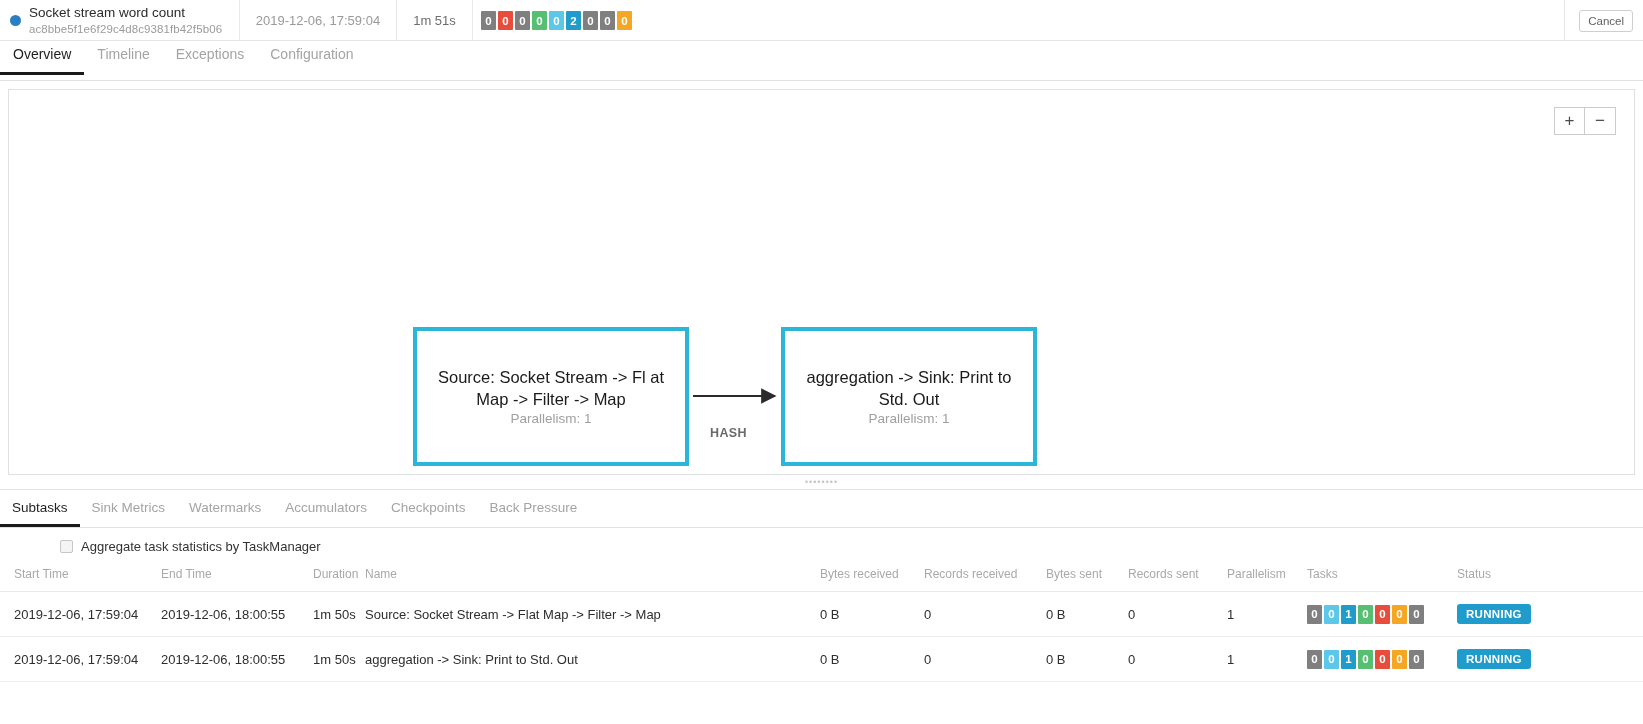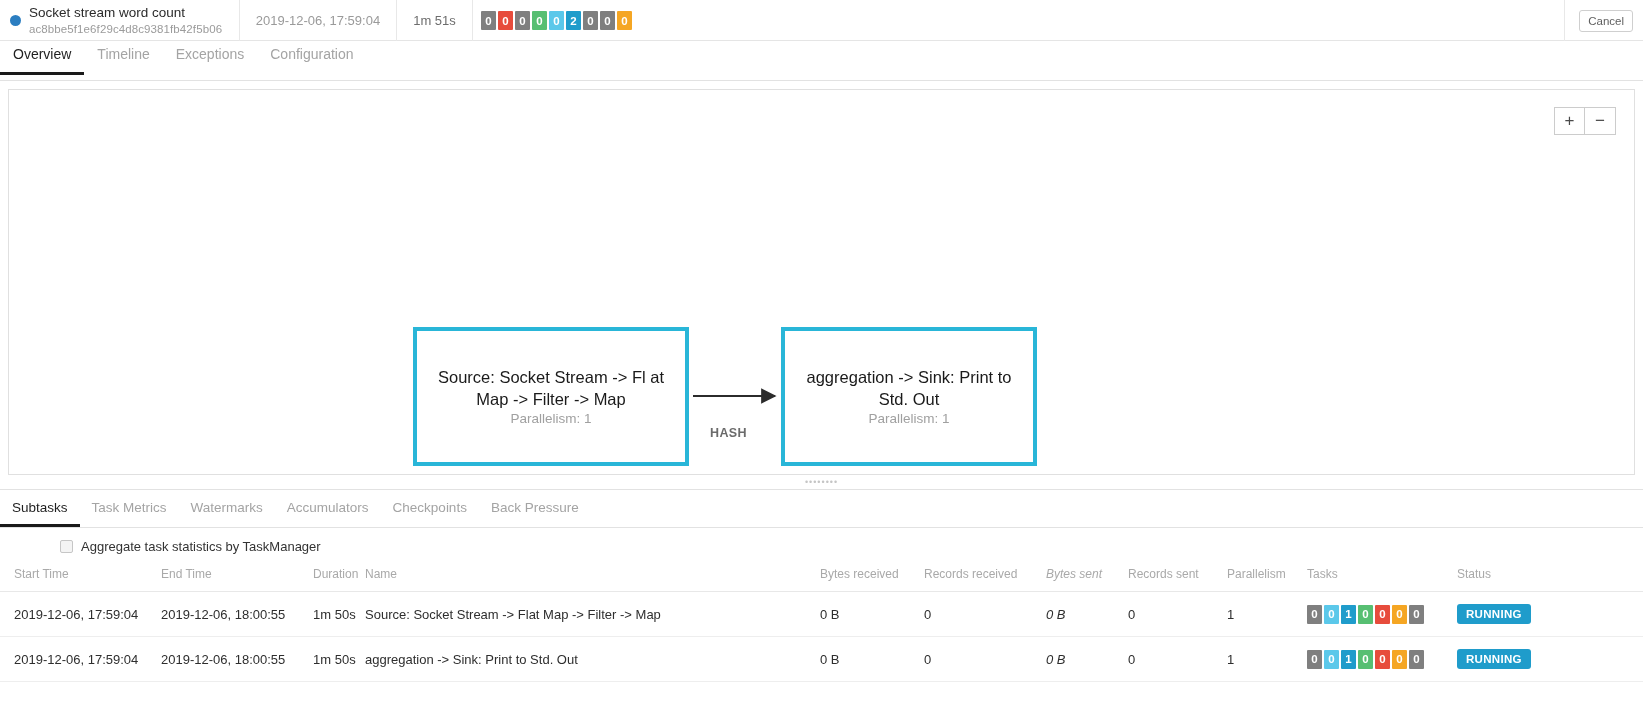--- a/index.html
+++ b/index.html
@@ -219,21 +219,21 @@
     border-bottom: 1px solid #eeeeee;
     white-space: nowrap;
     overflow: hidden;
   }
   .c-start { width: 155px; padding-left: 14px !important; }
   .c-end { width: 152px; }
   .c-dur { width: 52px; }
   .c-name { width: 455px; }
   .c-br { width: 104px; }
   .c-rr { width: 122px; }
-  .c-bs { width: 82px; font-style: italic; }
+  .c-bs { width: 82px; }
   .c-rs { width: 99px; }
   .c-par { width: 80px; }
   .c-tasks { width: 150px; }
   .c-status { width: auto; }
 
   .running-pill {
     display: inline-block;
     background: #1f9ccb;
     color: #fff;
     font-size: 11.5px;
@@ -306,21 +306,21 @@
     <div class="node-title">aggregation -&gt; Sink: Print to Std. Out</div>
     <div class="node-par">Parallelism: 1</div>
   </div>
 </div>
 
 <div class="drag-handle">••••••••</div>
 
 <div class="bottom-panel">
   <div class="sub-tabs" id="sub-tabs">
       <div class="sub-tab active">Subtasks</div>
-      <div class="sub-tab">Task Metrics</div>
+      <div class="sub-tab">Sink Metrics</div>
       <div class="sub-tab">Watermarks</div>
       <div class="sub-tab">Accumulators</div>
       <div class="sub-tab">Checkpoints</div>
       <div class="sub-tab">Back Pressure</div>
     </div>
 
   <div class="agg-row">
     <div class="agg-check"></div>
     <span>Aggregate task statistics by TaskManager</span>
   </div>

